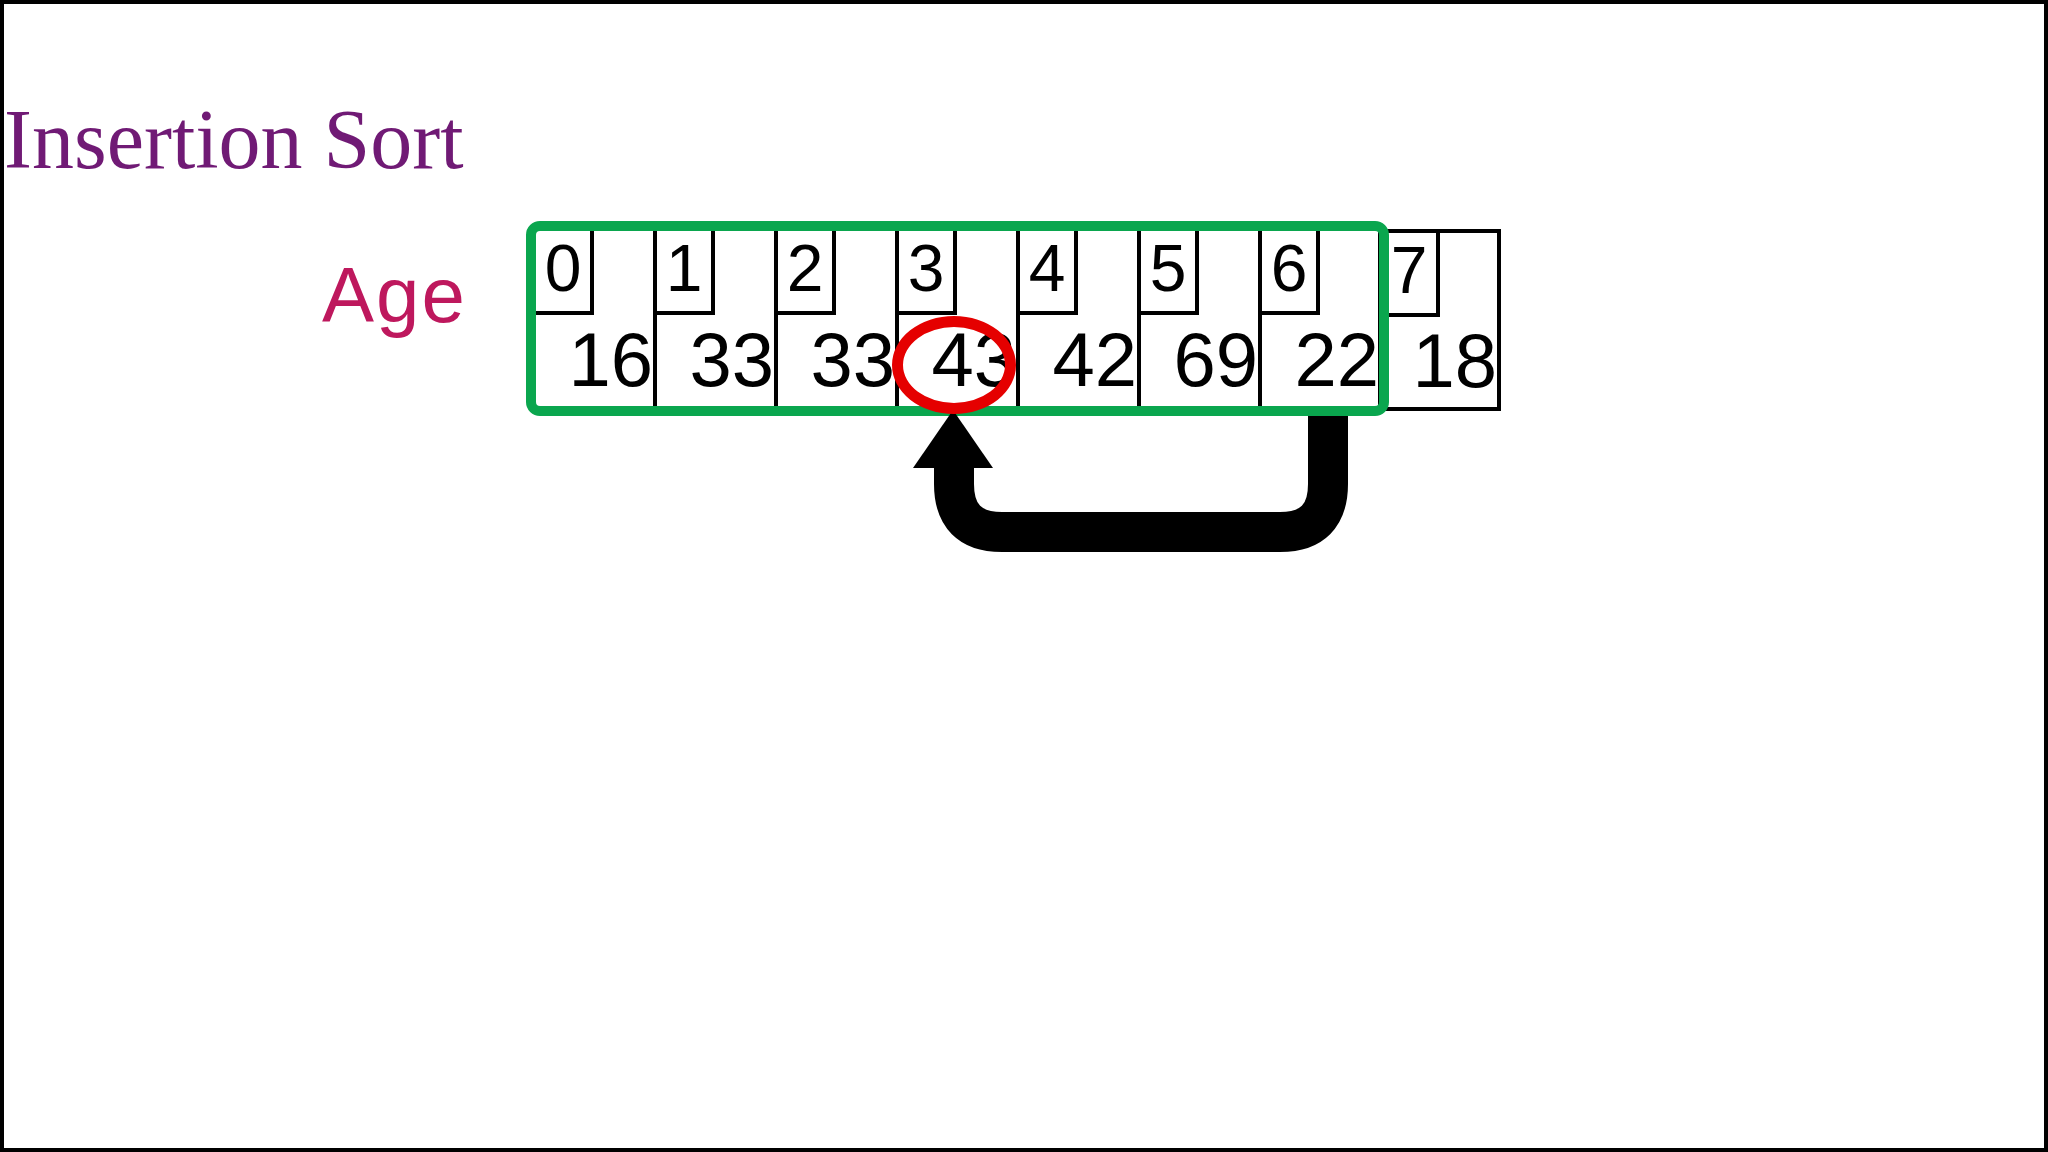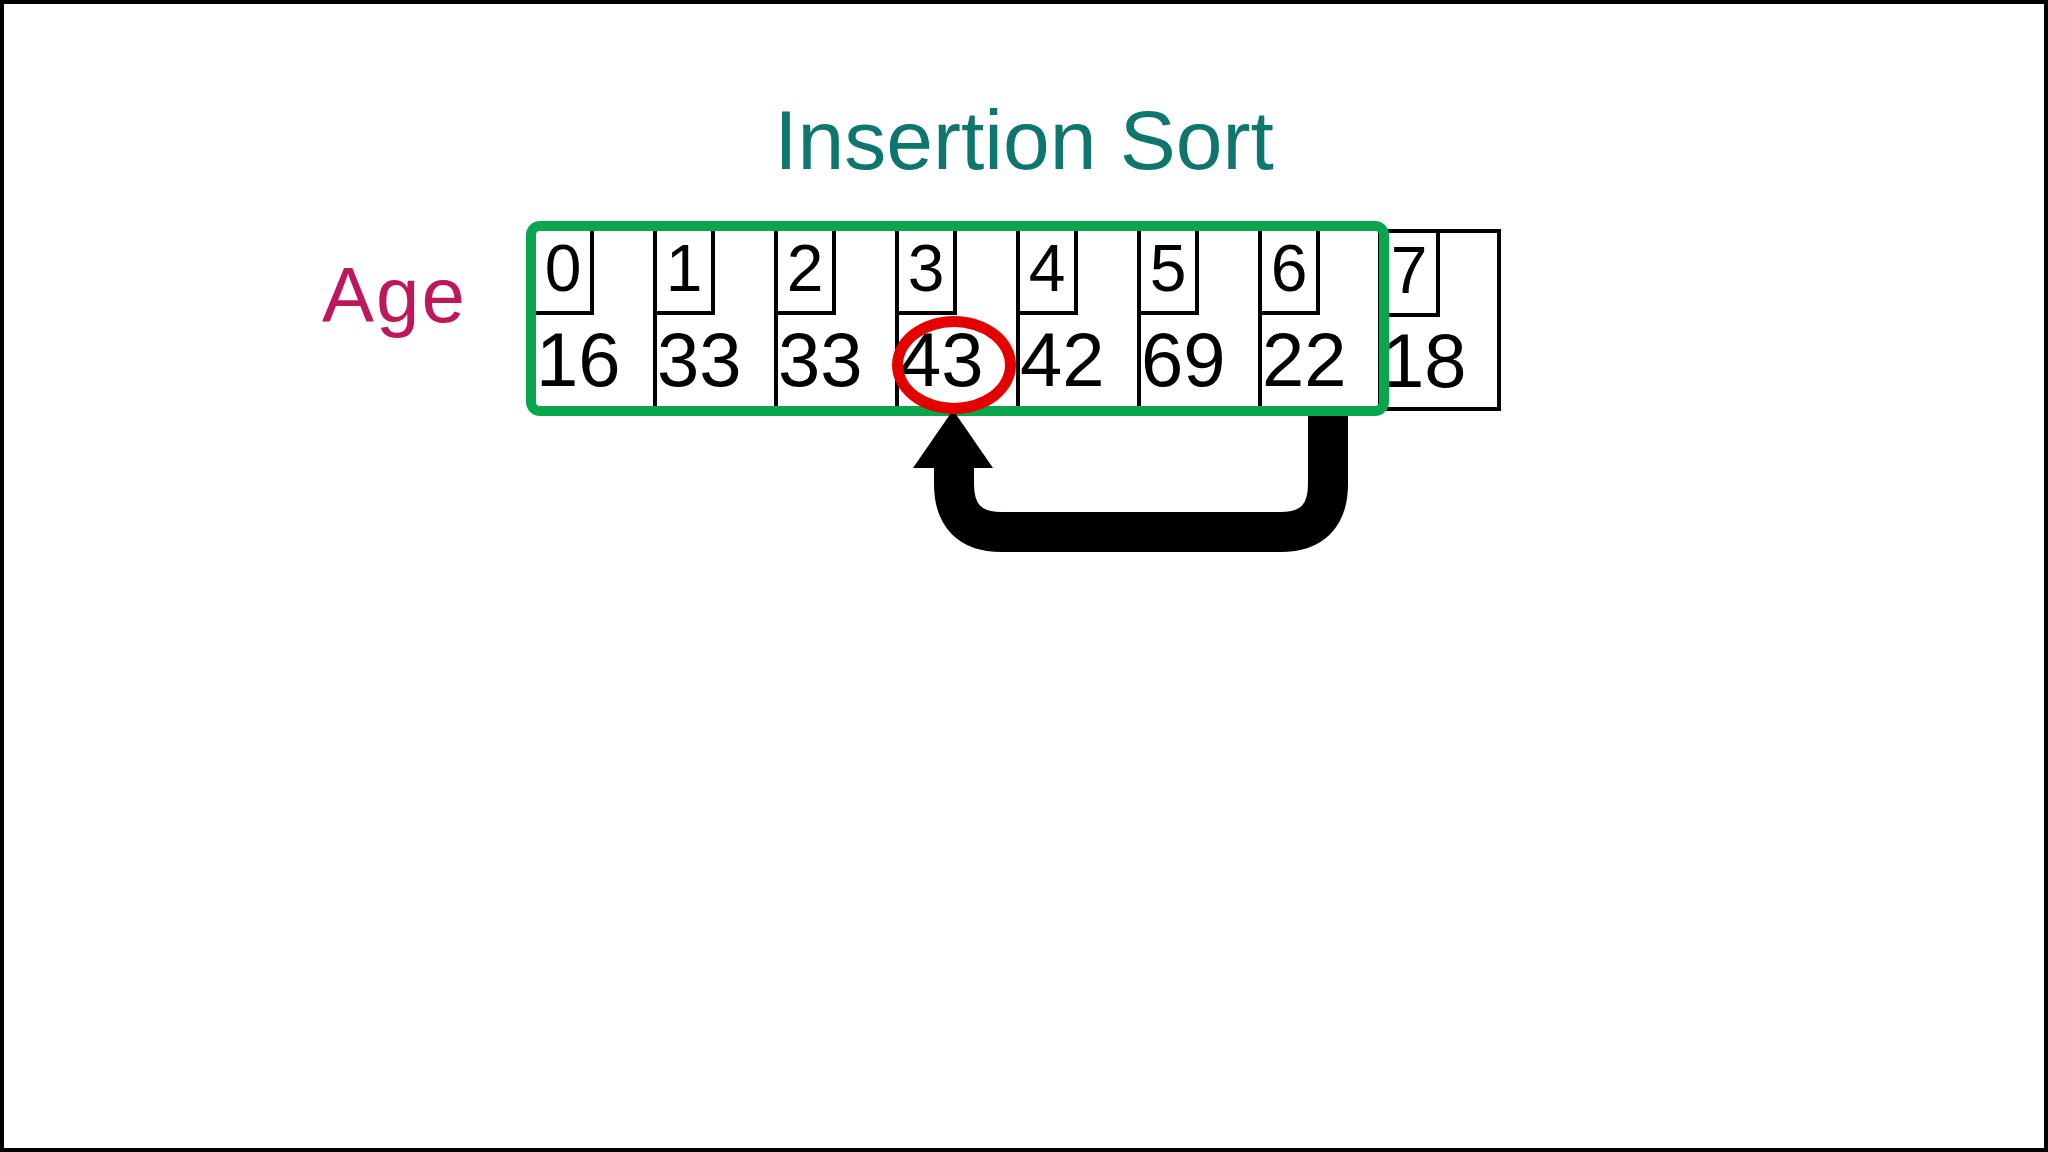--- a/index.html
+++ b/index.html
@@ -21,24 +21,24 @@
     position: absolute;
     inset: 0;
     border: 4px solid #000;
     background: #ffffff;
   }
   .title {
     position: absolute;
     top: 94px;
     left: 0;
     width: 100%;
-    text-align: center;
     font-size: 84px;
     line-height: 1;
-    color: #0f766e;
+    color: #701a75;
+    font-family: Liberation Serif, serif;
   }
   .row-label {
     position: absolute;
     left: 318px;
     top: 252px;
     font-size: 78px;
     line-height: 1;
     font-weight: 300;
     color: #be185d;
     letter-spacing: 2px;
@@ -74,21 +74,21 @@
     justify-content: center;
     font-size: 66px;
     line-height: 1;
     padding-bottom: 6px;
   }
   .val {
     position: absolute;
     left: 0;
     right: 0;
     bottom: 8px;
-    text-align: left;
+    text-align: right;
     font-size: 76px;
     line-height: 1;
   }
   
   .unsorted-cell {
     position: absolute;
     left: 1374px;
     top: 225px;
     width: 123px;
     height: 182px;

